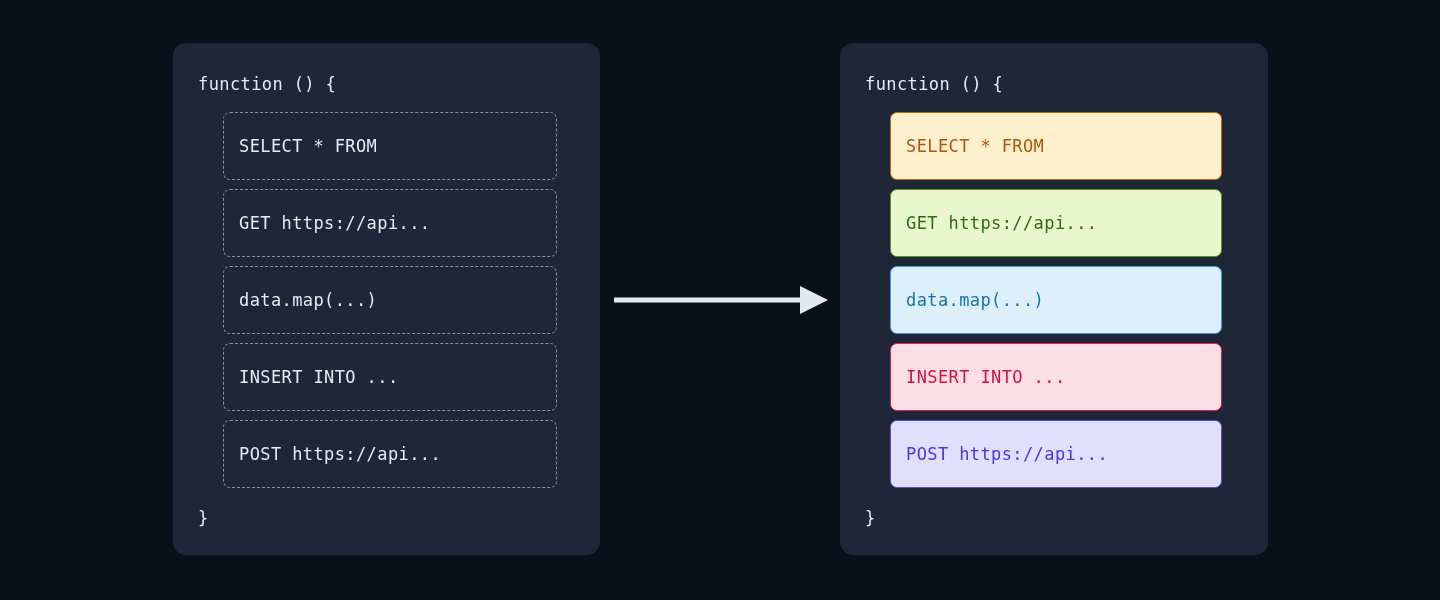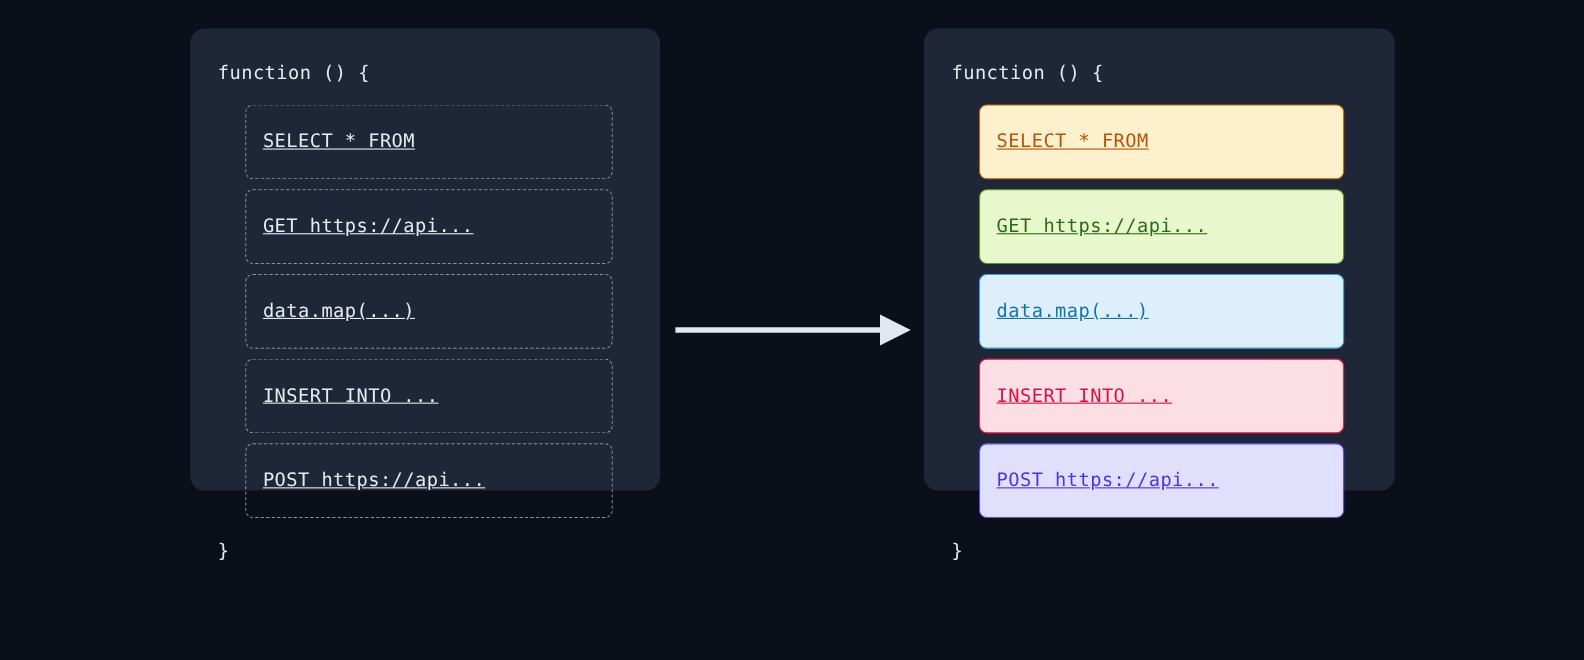--- a/index.html
+++ b/index.html
@@ -16,22 +16,22 @@
   }
 
   .stage {
     position: absolute;
     inset: 0;
   }
 
   
   .panel {
     position: absolute;
-    top: 26px;
-    height: 420px;
+    top: 43px;
+    height: 512px;
     background: #1e2637;
     border-radius: 13px;
     box-sizing: border-box;
   }
   .panel-before { left: 173px; width: 427px; }
   .panel-after  { left: 840px; width: 428px; }
 
   .code-line {
     position: absolute;
     left: 25px;
@@ -56,21 +56,20 @@
     box-sizing: border-box;
     height: 68px;
     border-radius: 7px;
     display: flex;
     align-items: center;
     padding-left: 15px;
     margin-bottom: 9px;
     font-size: 17px;
     letter-spacing: 0.4px;
     white-space: pre;
-    text-decoration: underline;
   }
 
   
   .stmt.plain {
     border: 1px dashed #8a93a6;
     background: transparent;
     color: #e6ebf2;
   }
 
   

